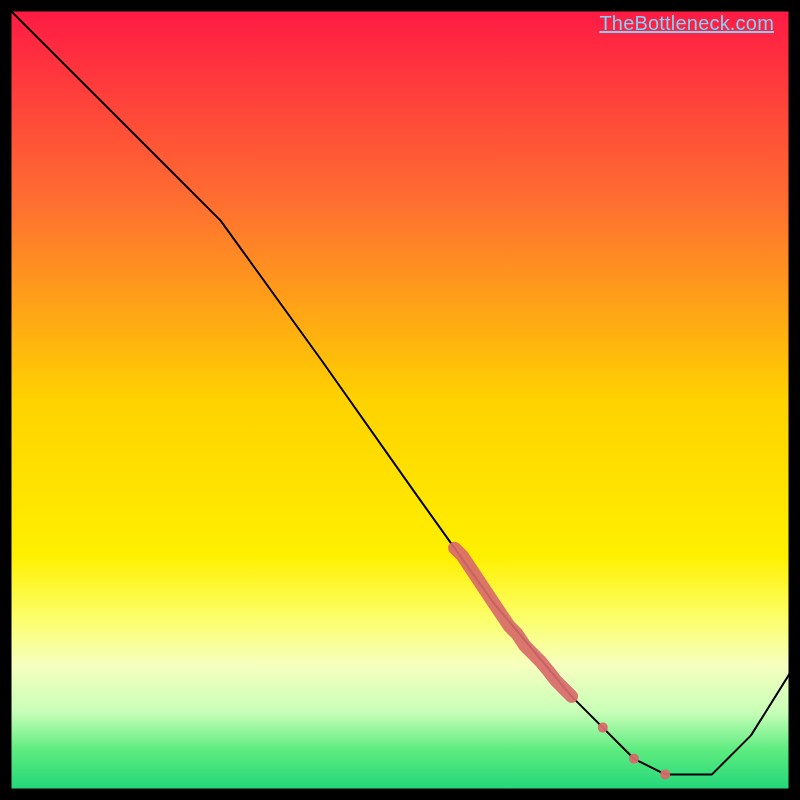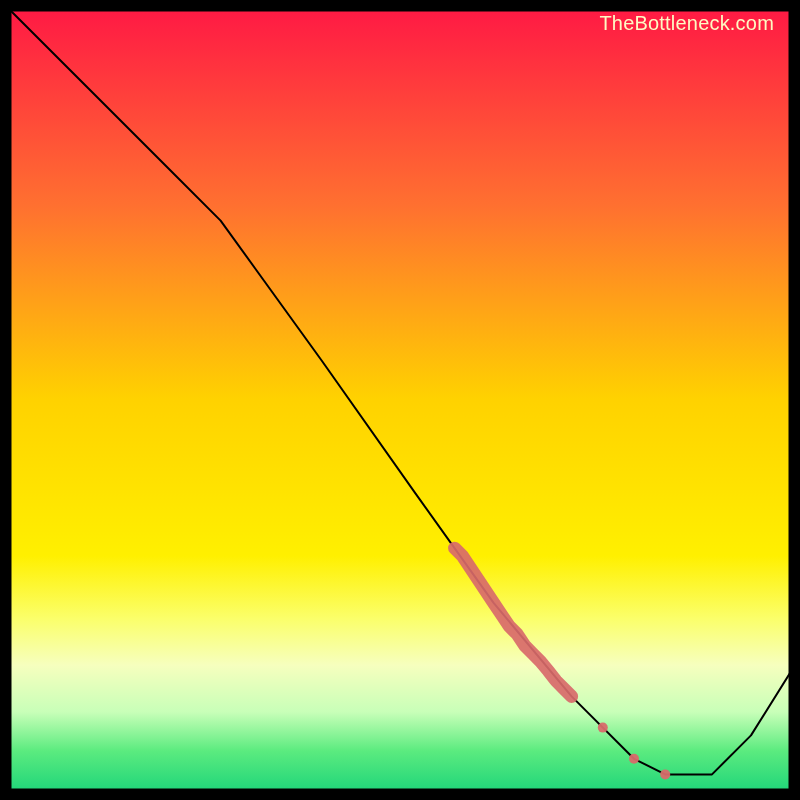--- a/index.html
+++ b/index.html
@@ -23,25 +23,26 @@
     position: absolute;
     left: 0;
     top: 0;
     width: 780px;
     height: 780px;
   }
   .watermark {
     position: absolute;
     top: 2px;
     right: 16px;
-    color: #fef9c3;
+    color: #7dd3fc;
     font-size: 20px;
     font-weight: 500;
     letter-spacing: 0.2px;
     z-index: 10;
+    text-decoration: underline;
   }
   svg { display: block; }
 </style>
 </head>
 <body>
 
 <div class="chart-frame">
   <div class="watermark">TheBottleneck.com</div>
   <svg class="plot-area" id="plot-svg" viewBox="0 0 780 780">
       <defs>

